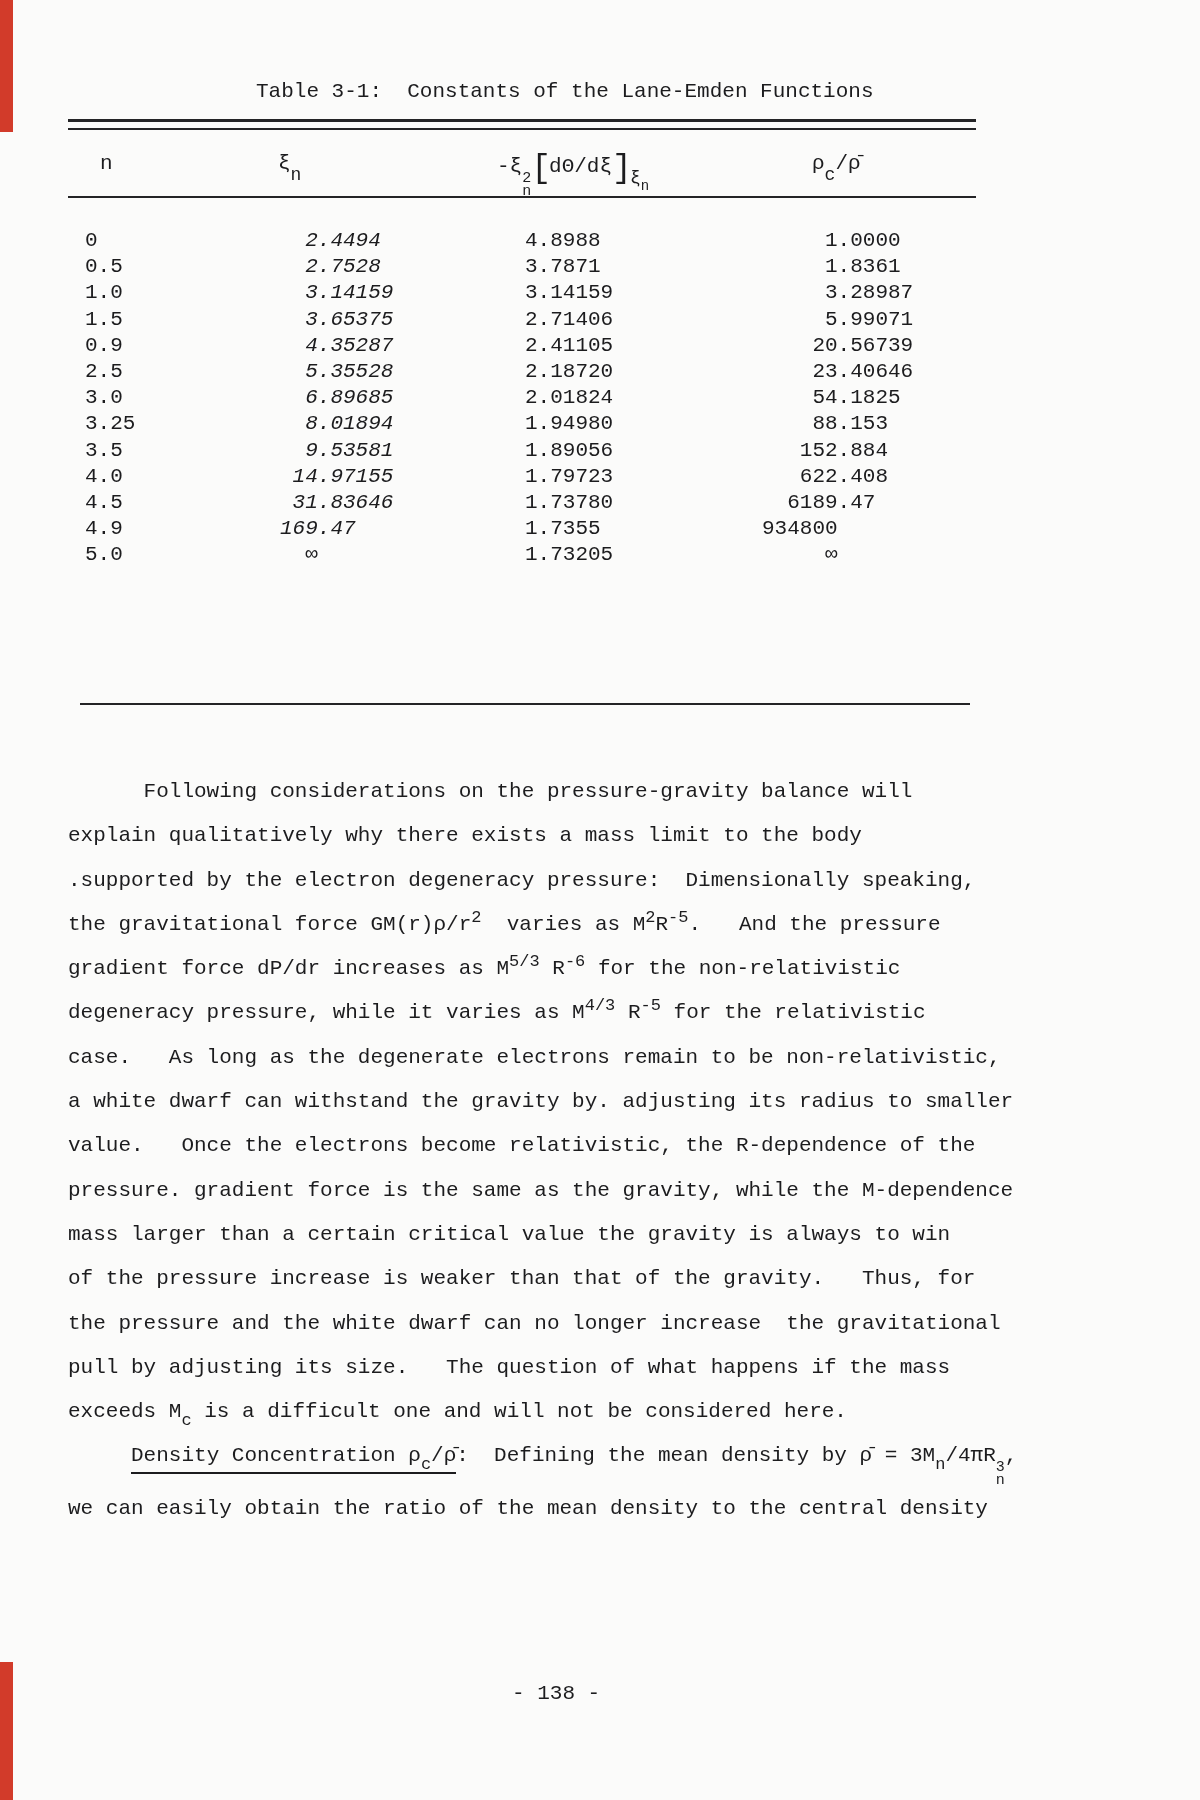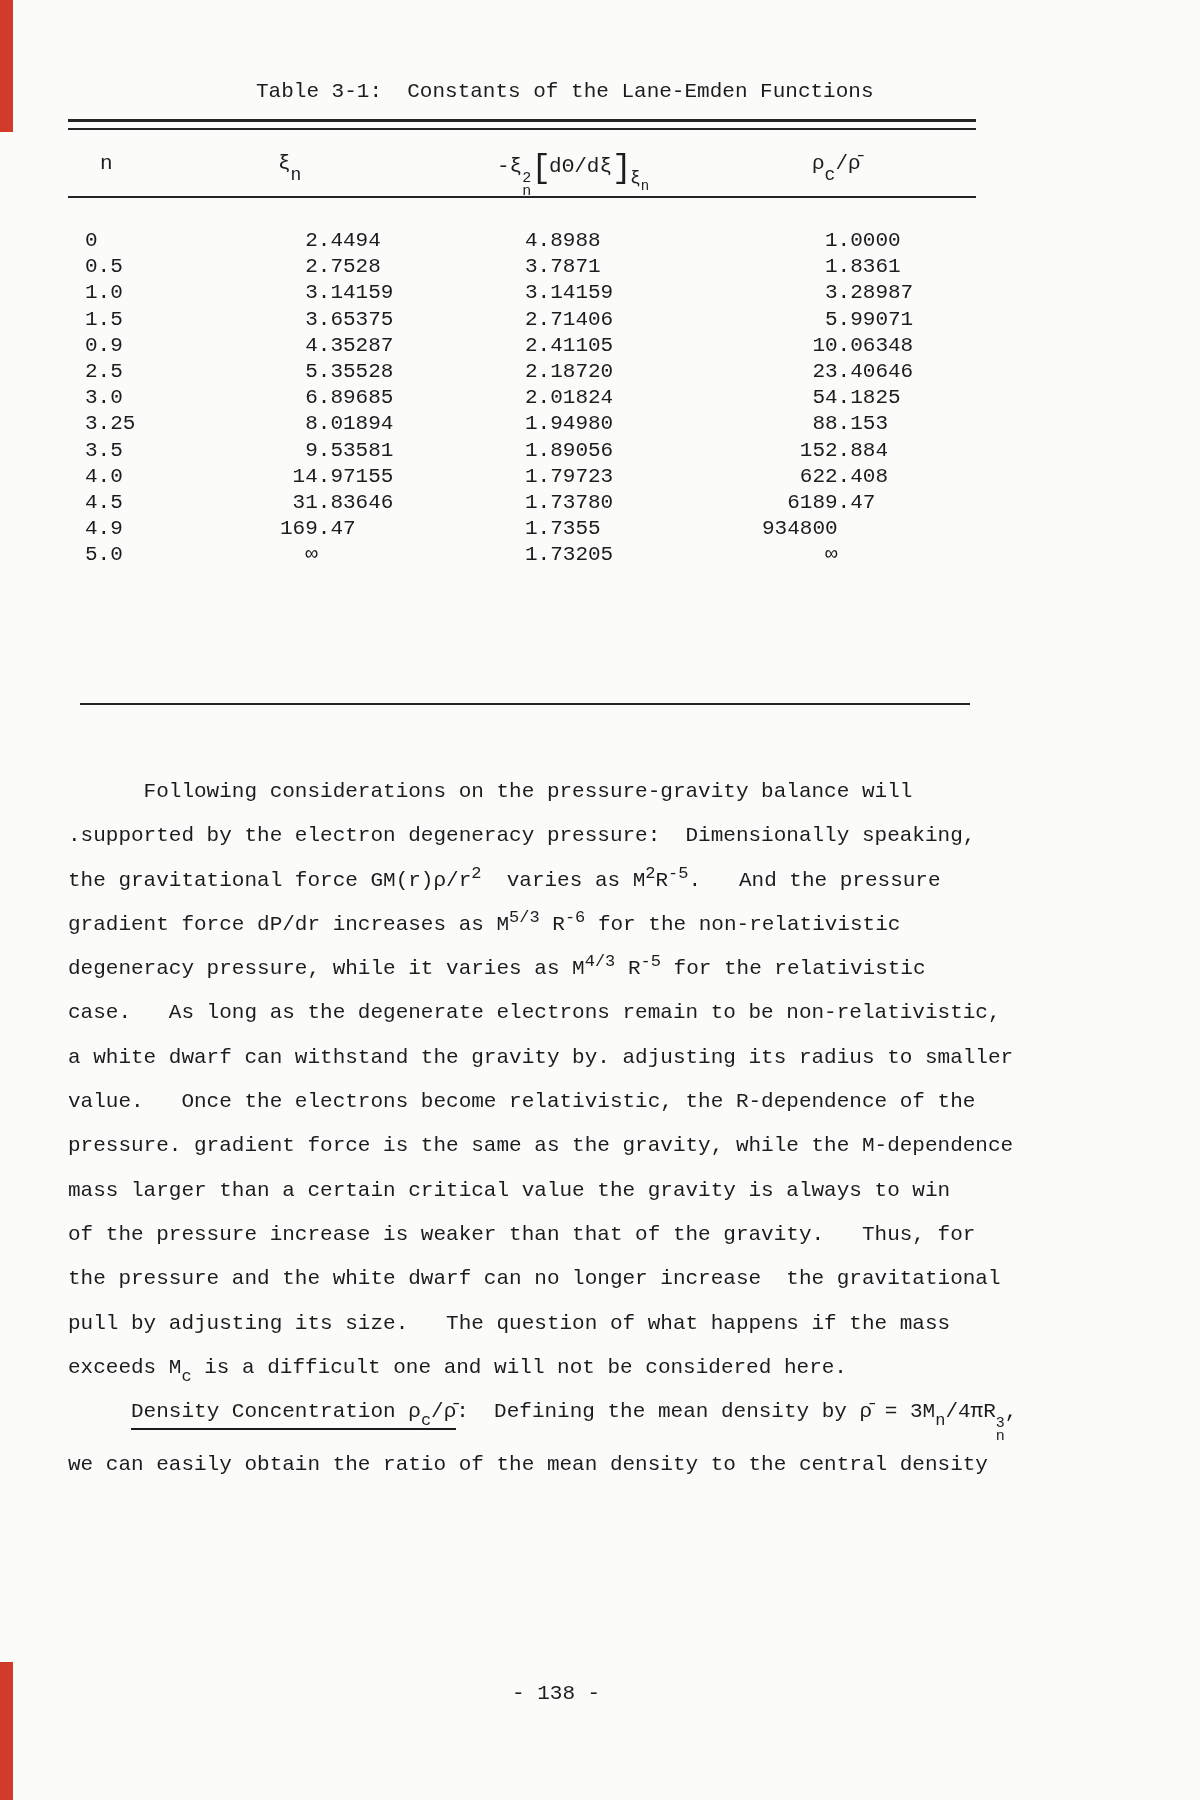--- a/index.html
+++ b/index.html
@@ -35,21 +35,21 @@
   sub{font-size:17px;vertical-align:-8px;}
   .hdr-sub{font-size:18px;vertical-align:-11px;}
   .hdr-subsub{font-size:14px;vertical-align:-7px;}
   .big-bracket{font-size:33px;vertical-align:-5px;letter-spacing:-2px;}
   .stk{display:inline-flex;flex-direction:column;vertical-align:-10px;
        font-size:15px;line-height:13px;text-align:left;}
 
   .tbody{position:absolute;left:68px;top:228px;width:910px;line-height:26.2px;}
   .t-row{display:flex;white-space:pre;}
   .t-row .c1{width:212px;padding-left:17px;box-sizing:border-box;}
-  .t-row .c2{width:245px;}
+  .t-row .c2{width:245px;font-style:italic;}
   .t-row .c3{width:237px;}
   .t-row .c4{flex:1;}
 
   .para{position:absolute;left:68px;top:770px;width:1110px;line-height:44.3px;}
   .b-line{white-space:pre;}
   .ul{border-bottom:2px solid var(--ink,#1c1c1e);padding-bottom:5px;}
 
   .pageno{position:absolute;left:512px;top:1682px;white-space:pre;}
 </style>
 </head>
@@ -75,35 +75,36 @@
     <span class="th th-rho"><span>ρ</span><span class="hdr-sub">c</span><span>/</span><span>ρ̄</span></span>
   </div>
 
   <div class="rule rule-h"></div>
 
   <div class="tbody">
       <div class="t-row"><span class="c1">0</span><span class="c2">  2.4494</span><span class="c3">4.8988</span><span class="c4">     1.0000</span></div>
       <div class="t-row"><span class="c1">0.5</span><span class="c2">  2.7528</span><span class="c3">3.7871</span><span class="c4">     1.8361</span></div>
       <div class="t-row"><span class="c1">1.0</span><span class="c2">  3.14159</span><span class="c3">3.14159</span><span class="c4">     3.28987</span></div>
       <div class="t-row"><span class="c1">1.5</span><span class="c2">  3.65375</span><span class="c3">2.71406</span><span class="c4">     5.99071</span></div>
-      <div class="t-row"><span class="c1">0.9</span><span class="c2">  4.35287</span><span class="c3">2.41105</span><span class="c4">    10.06348</span></div>
+      <div class="t-row"><span class="c1">0.9</span><span class="c2">  4.35287</span><span class="c3">2.41105</span><span class="c4">    20.56739</span></div>
       <div class="t-row"><span class="c1">2.5</span><span class="c2">  5.35528</span><span class="c3">2.18720</span><span class="c4">    23.40646</span></div>
       <div class="t-row"><span class="c1">3.0</span><span class="c2">  6.89685</span><span class="c3">2.01824</span><span class="c4">    54.1825</span></div>
       <div class="t-row"><span class="c1">3.25</span><span class="c2">  8.01894</span><span class="c3">1.94980</span><span class="c4">    88.153</span></div>
       <div class="t-row"><span class="c1">3.5</span><span class="c2">  9.53581</span><span class="c3">1.89056</span><span class="c4">   152.884</span></div>
       <div class="t-row"><span class="c1">4.0</span><span class="c2"> 14.97155</span><span class="c3">1.79723</span><span class="c4">   622.408</span></div>
       <div class="t-row"><span class="c1">4.5</span><span class="c2"> 31.83646</span><span class="c3">1.73780</span><span class="c4">  6189.47</span></div>
       <div class="t-row"><span class="c1">4.9</span><span class="c2">169.47</span><span class="c3">1.7355</span><span class="c4">934800</span></div>
       <div class="t-row"><span class="c1">5.0</span><span class="c2">  ∞</span><span class="c3">1.73205</span><span class="c4">     ∞</span></div>
     </div>
 
   <div class="rule rule-b"></div>
 
   <div class="para">
       <div class="b-line">      Following considerations on the pressure-gravity balance will</div>
+      <div class="b-line">explain qualitatively why there exists a mass limit to the body</div>
       <div class="b-line">.supported by the electron degeneracy pressure:  Dimensionally speaking,</div>
       <div class="b-line">the gravitational force GM(r)ρ/r<sup>2</sup>  varies as M<sup>2</sup>R<sup>-5</sup>.   And the pressure</div>
       <div class="b-line">gradient force dP/dr increases as M<sup>5/3</sup> R<sup>-6</sup> for the non-relativistic</div>
       <div class="b-line">degeneracy pressure, while it varies as M<sup>4/3</sup> R<sup>-5</sup> for the relativistic</div>
       <div class="b-line">case.   As long as the degenerate electrons remain to be non-relativistic,</div>
       <div class="b-line">a white dwarf can withstand the gravity by. adjusting its radius to smaller</div>
       <div class="b-line">value.   Once the electrons become relativistic, the R-dependence of the</div>
       <div class="b-line">pressure. gradient force is the same as the gravity, while the M-dependence</div>
       <div class="b-line">mass larger than a certain critical value the gravity is always to win</div>
       <div class="b-line">of the pressure increase is weaker than that of the gravity.   Thus, for</div>

